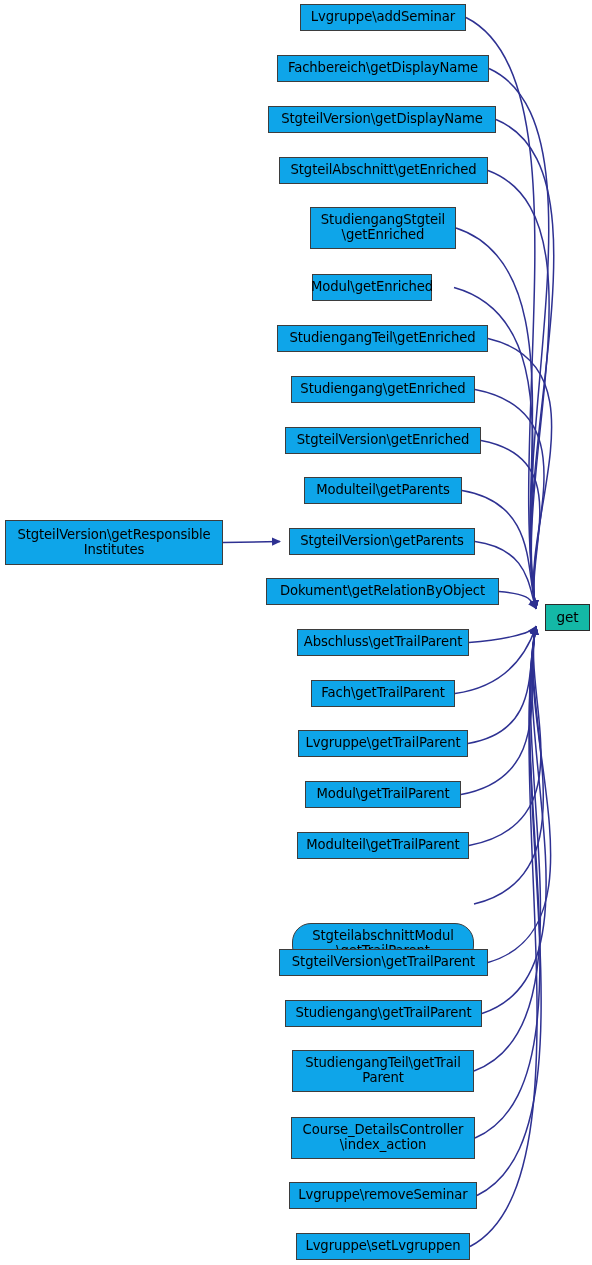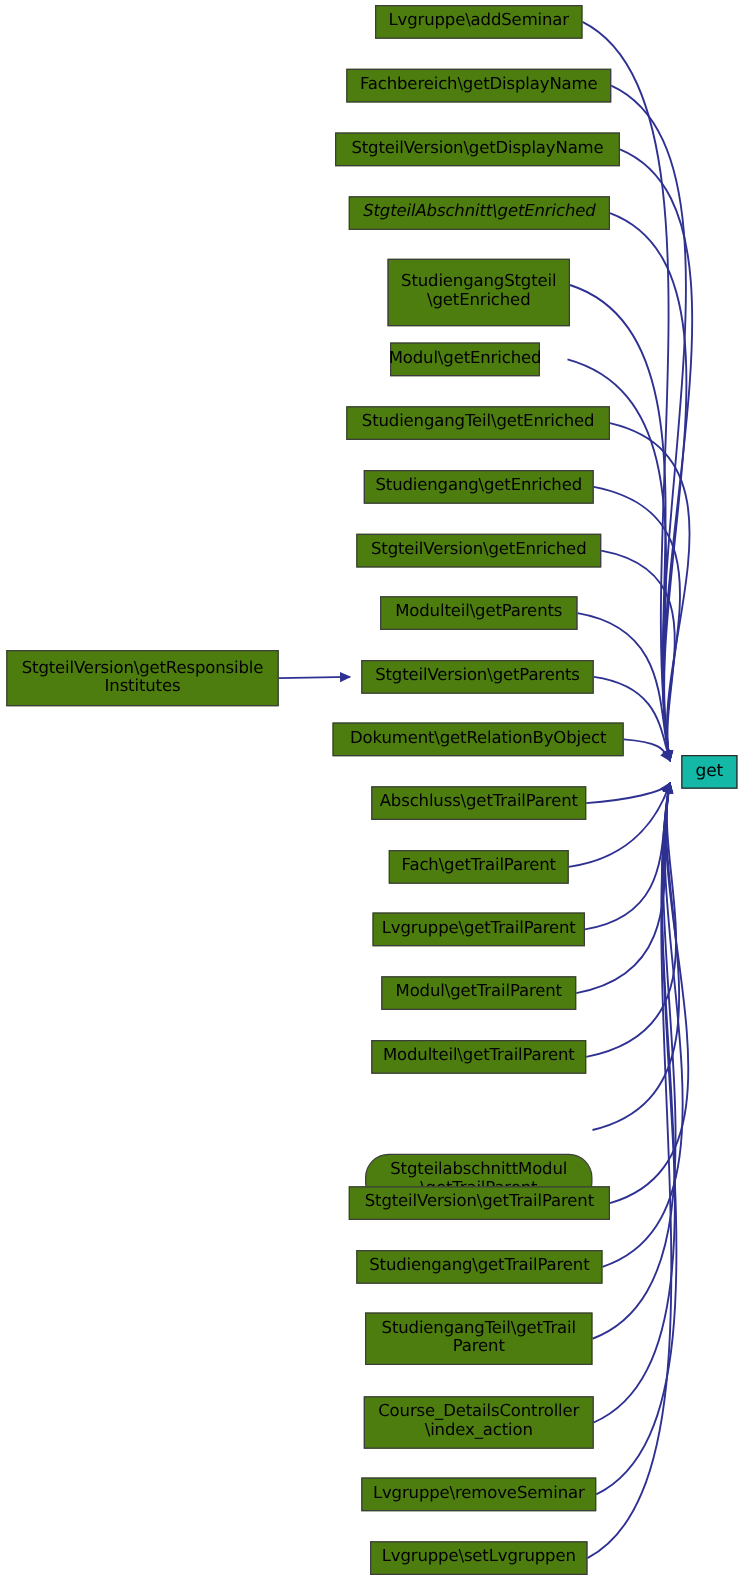--- a/index.html
+++ b/index.html
@@ -1,20 +1,20 @@
 <!DOCTYPE html>
 <html><head>
 <meta charset="utf-8">
 <style>
   html,body{margin:0;padding:0;background:#ffffff;}
   body{width:592px;height:1265px;overflow:hidden;
        font-family:"DejaVu Sans","Liberation Sans",sans-serif;}
   #graph{position:relative;width:592px;height:1265px;background:#ffffff;}
   svg.edges{position:absolute;left:0;top:0;width:592px;height:1265px;}
-  .node{position:absolute;box-sizing:border-box;background:#4d7c0f;
+  .node{position:absolute;box-sizing:border-box;background:#0ea5e9;
         border:1.4px solid #3d3d3d;display:flex;align-items:center;
         justify-content:center;text-align:center;color:#000000;
         font-size:13.2px;line-height:1.12;white-space:pre-line;
         letter-spacing:-0.1px;}
   .node.target{background:#14b8a6;border:1.6px solid #2b2b2b;font-size:13.6px;}
 </style>
 </head>
 <body>
 
 <div id="graph">
@@ -52,22 +52,22 @@
       </g>
     <g id="edge-group-2" fill="none" stroke="#2e3192" stroke-width="1.5">
         <path d="M223,542.5 L280,541.5" marker-end="url(#ah)"></path>
       </g>
   </svg>
   <div id="nodes">
       <div class="node target" style="left: 545px; top: 604px; width: 45px; height: 27px;">get</div>
       <div class="node" style="left: 300px; top: 4px; width: 166px; height: 27px;">Lvgruppe\addSeminar</div>
       <div class="node" style="left: 277px; top: 55px; width: 212px; height: 27px;">Fachbereich\getDisplayName</div>
       <div class="node" style="left: 268px; top: 106px; width: 228px; height: 27px;">StgteilVersion\getDisplayName</div>
-      <div class="node" style="left: 279px; top: 157px; width: 209px; height: 27px; font-style: italic;">StgteilAbschnitt\getEnriched</div>
-      <div class="node" style="left: 310px; top: 207px; width: 146px; height: 54px;">StudiengangStgteil
+      <div class="node" style="left: 279px; top: 157px; width: 209px; height: 27px;">StgteilAbschnitt\getEnriched</div>
+      <div class="node" style="left: 310px; top: 207px; width: 146px; height: 42px;">StudiengangStgteil
 \getEnriched</div>
       <div class="node" style="left: 312px; top: 274px; width: 120px; height: 27px;">Modul\getEnriched</div>
       <div class="node" style="left: 277px; top: 325px; width: 211px; height: 27px;">StudiengangTeil\getEnriched</div>
       <div class="node" style="left: 291px; top: 376px; width: 184px; height: 27px;">Studiengang\getEnriched</div>
       <div class="node" style="left: 285px; top: 427px; width: 196px; height: 27px;">StgteilVersion\getEnriched</div>
       <div class="node" style="left: 304px; top: 477px; width: 158px; height: 27px;">Modulteil\getParents</div>
       <div class="node" style="left: 289px; top: 528px; width: 186px; height: 27px;">StgteilVersion\getParents</div>
       <div class="node" style="left: 266px; top: 578px; width: 233px; height: 27px;">Dokument\getRelationByObject</div>
       <div class="node" style="left: 297px; top: 629px; width: 172px; height: 27px;">Abschluss\getTrailParent</div>
       <div class="node" style="left: 311px; top: 680px; width: 144px; height: 27px;">Fach\getTrailParent</div>

